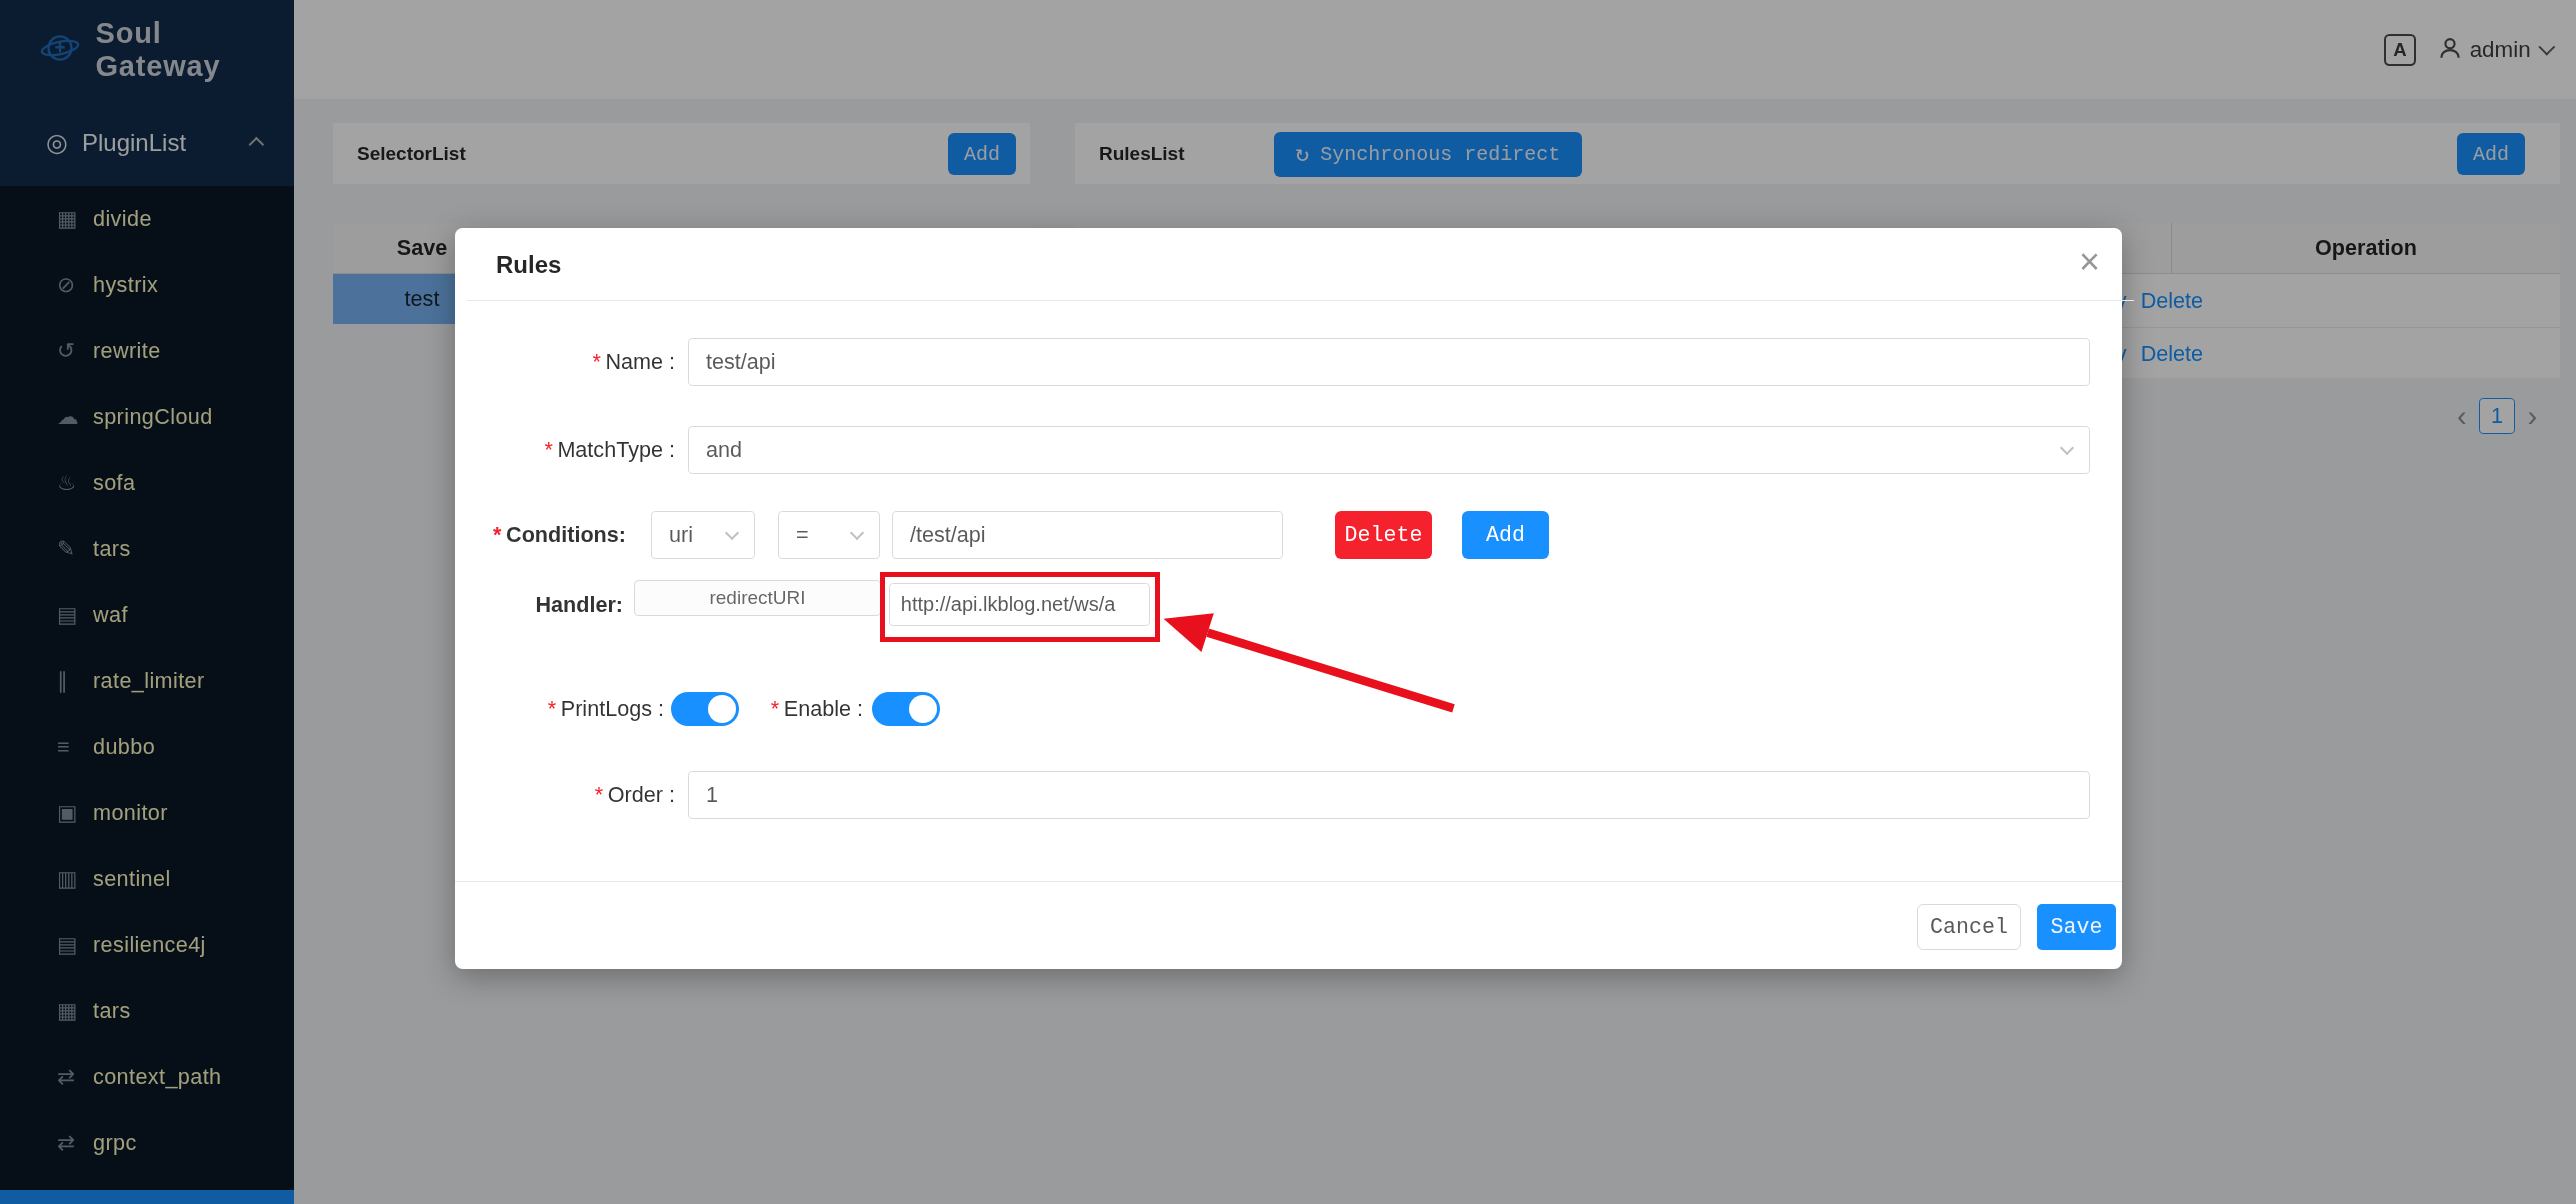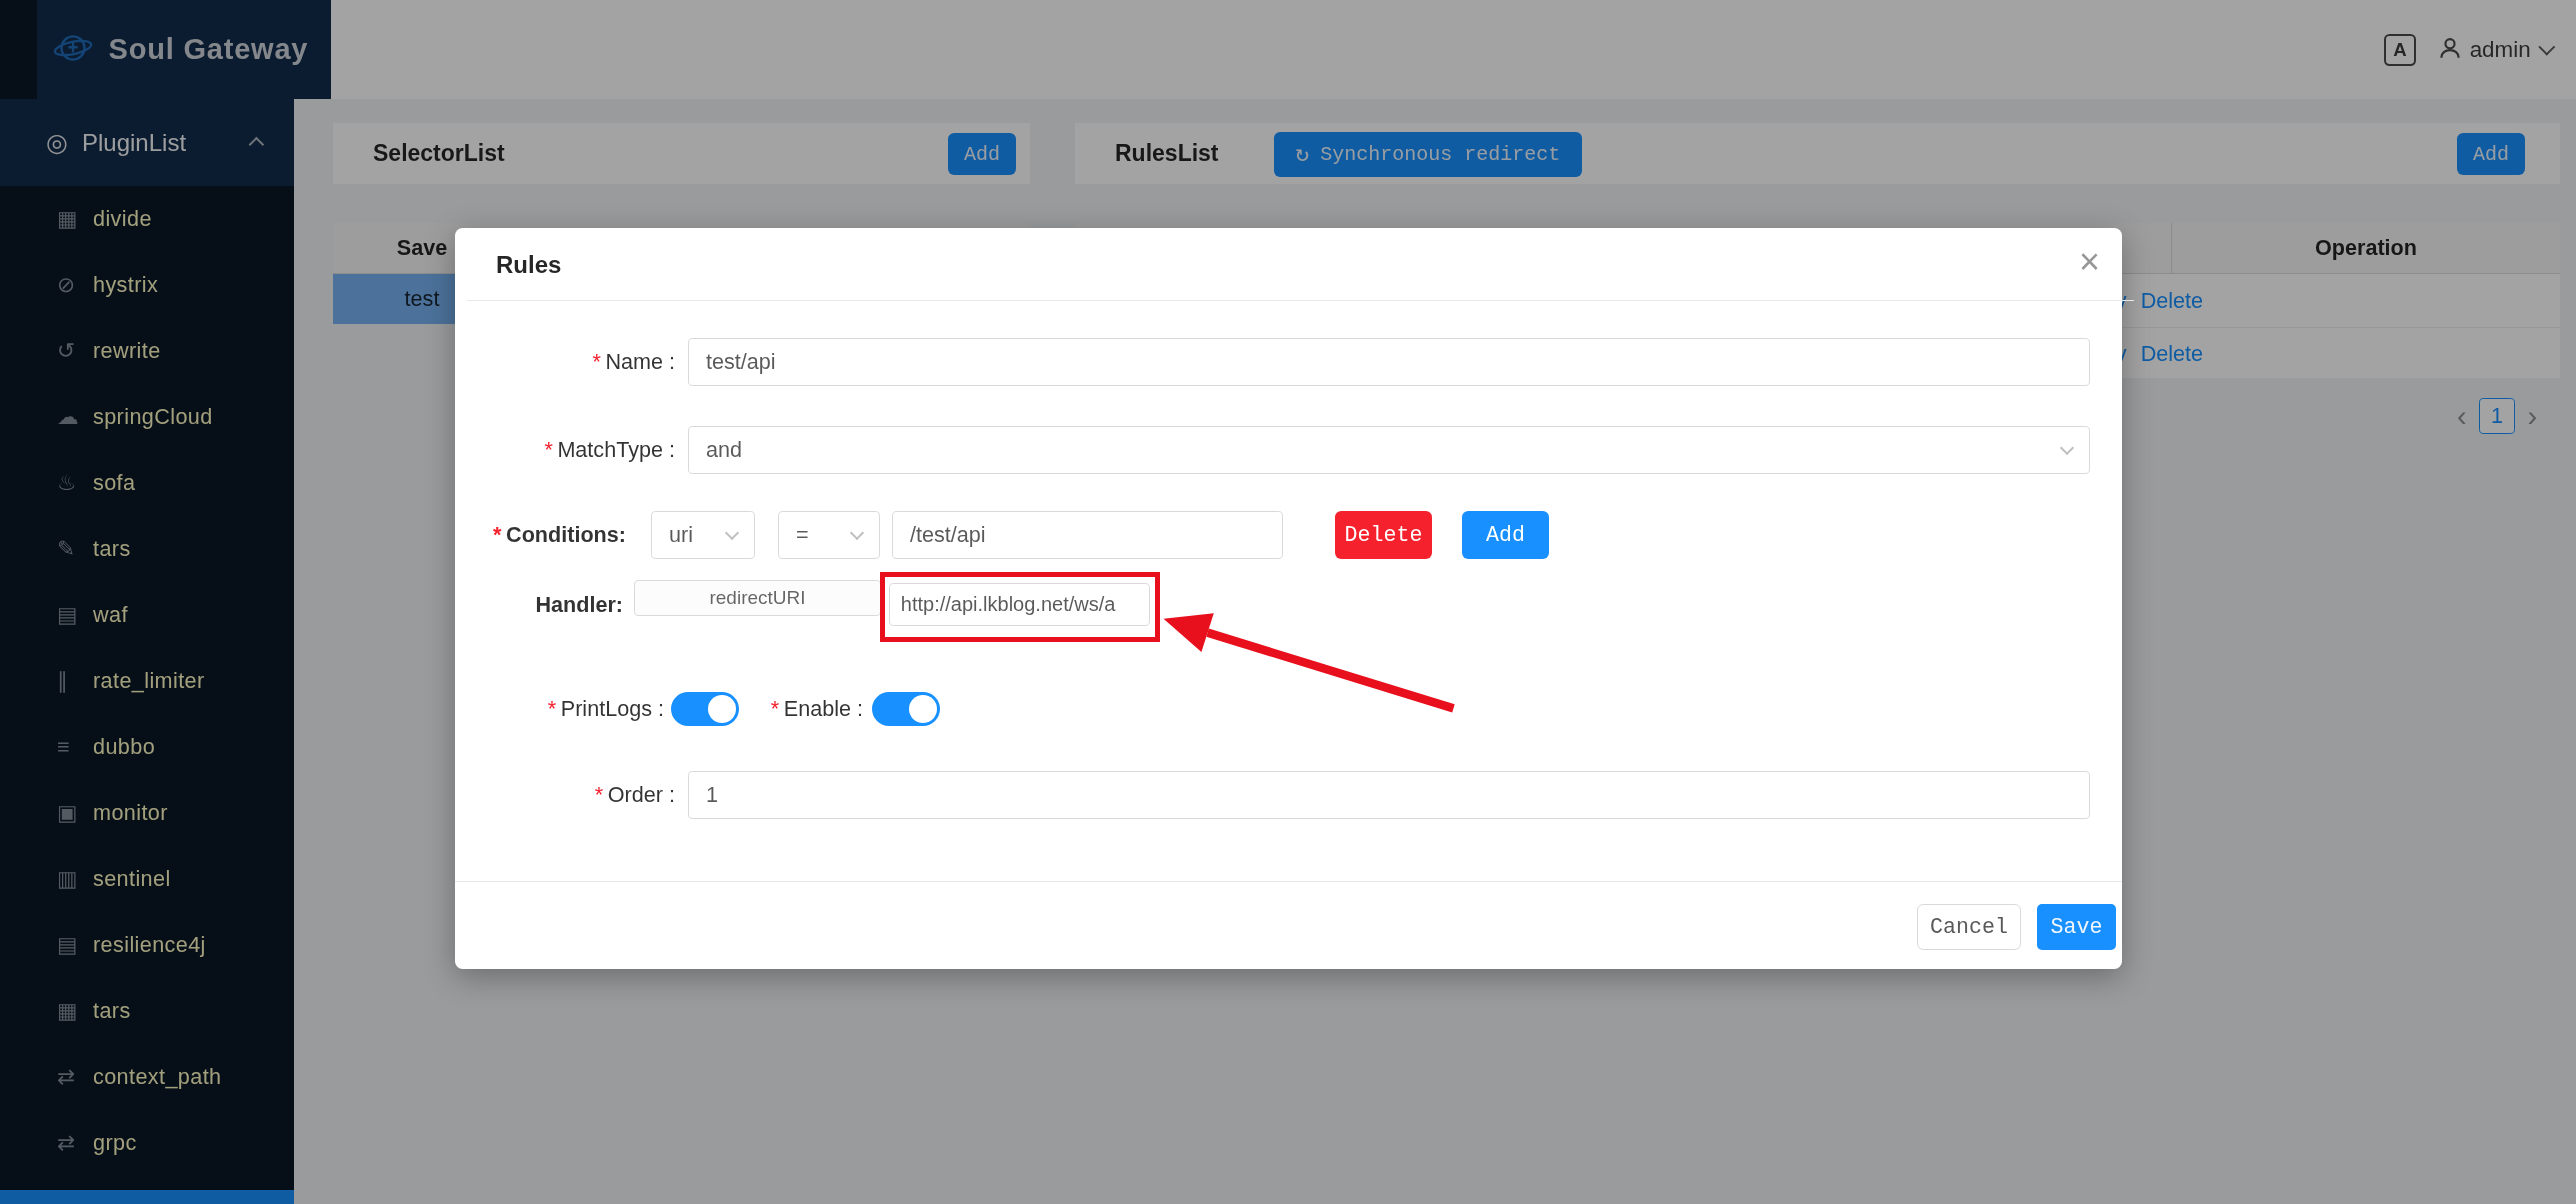--- a/index.html
+++ b/index.html
@@ -13,34 +13,34 @@
   }
   
   .topbar { position:absolute; left:294px; top:0; width:2282px; height:99px; background:#ffffff; z-index:1; }
   .topbar-right { position:absolute; right:23px; top:0; height:99px; display:flex; align-items:center; gap:21.6px; }
   .lang-box { width:32px; height:32px; border:2.3px solid #4a4a4a; border-radius:5.4px; display:flex; align-items:center; justify-content:center; font-size:18.6px; font-weight:bold; color:#3c3c3c; }
   .user-cluster { display:flex; align-items:center; gap:6.2px; }
   .username { font-size:22.4px; color:#3f3f3f; }
   .caret-down { width:11.6px; height:11.6px; border-right:2.3px solid #5c5c5c; border-bottom:2.3px solid #5c5c5c; transform:rotate(45deg); margin-top:-6.2px; margin-left:4.6px; }
   
   .sidebar { position:absolute; left:0; top:0; width:294px; height:1205px; background:#0a1827; z-index:2; }
-  .logo-bar { position:absolute; top:0; left:0; width:294px; height:99px; background:#132c4c; display:flex; align-items:center; padding-left:16px; gap:15.5px;margin-left:37px; }
+  .logo-bar { position:absolute; top:0; left:0; width:294px; height:99px; background:#132c4c; display:flex; align-items:center; padding-left:40px; gap:15.5px; }
   .logo-text { font-size:29px; font-weight:bold; color:#cfd4da; letter-spacing:0.8px; }
   .menu-section { position:absolute; top:99px; left:0; width:294px; height:87px; background:#132c4c; display:flex; align-items:center; padding-left:46px; }
   .menu-section .sec-icon { font-size:25px; color:#e6e8ea; width:36px; }
   .menu-section .sec-label { font-size:24px; color:#f4f6f8; }
   .caret-up { position:absolute; right:32px; width:10.8px; height:10.8px; border-left:2.3px solid #aab2bb; border-top:2.3px solid #aab2bb; transform:rotate(45deg); margin-top:4.6px; }
   .submenu { position:absolute; top:186px; left:0; width:294px; }
   .submenu-item { height:66px; display:flex; align-items:center; padding-left:57px; cursor:pointer; }
   .submenu-item .mi-icon { width:36px; font-size:21.6px; color:#848e99; }
   .submenu-item .mi-label { font-size:21.6px; color:#fef9c3; letter-spacing:0.4px; }
   .selected-strip { position:absolute; bottom:0; left:0; width:294px; height:15.5px; background:#1890ff; }
   
   .panel-header { position:absolute; background:#ffffff; height:61px; z-index:1; }
-  .panel-title { position:absolute; left:40px; top:0; height:61px; line-height:61px; font-size:23px; font-weight:600; color:rgba(0,0,0,0.85); }
+  .panel-title { position:absolute; left:24px; top:0; height:61px; line-height:61px; font-size:19px; font-weight:600; color:rgba(0,0,0,0.85); }
   .btn { display:inline-flex; align-items:center; justify-content:center; border:none; border-radius:6.2px; cursor:pointer; font-family:Liberation Mono, monospace;margin-left:23px; }
   .btn-primary { background:#1890ff; color:#f0f6fc; }
   .btn-danger { background:#f5222d; color:#ffffff; }
   .card { position:absolute; background:#ffffff; z-index:1; }
   .thead-row { display:flex; background:#f6f6f6; border-bottom:1.5px solid #dcdcdc; height:51px; align-items:center; }
   .th { font-size:21.6px; font-weight:600; color:rgba(0,0,0,0.85); text-align:center; }
   .trow { display:flex; align-items:center; }
   .op-links { display:flex; gap:14px; justify-content:center; align-items:center; width:100%; }
   .link { color:#1890ff; font-size:21.6px; cursor:pointer; text-decoration:none; }
   .pagination { position:absolute; left:2457px; top:398px; display:flex; align-items:center; gap:12.4px; z-index:1; }

